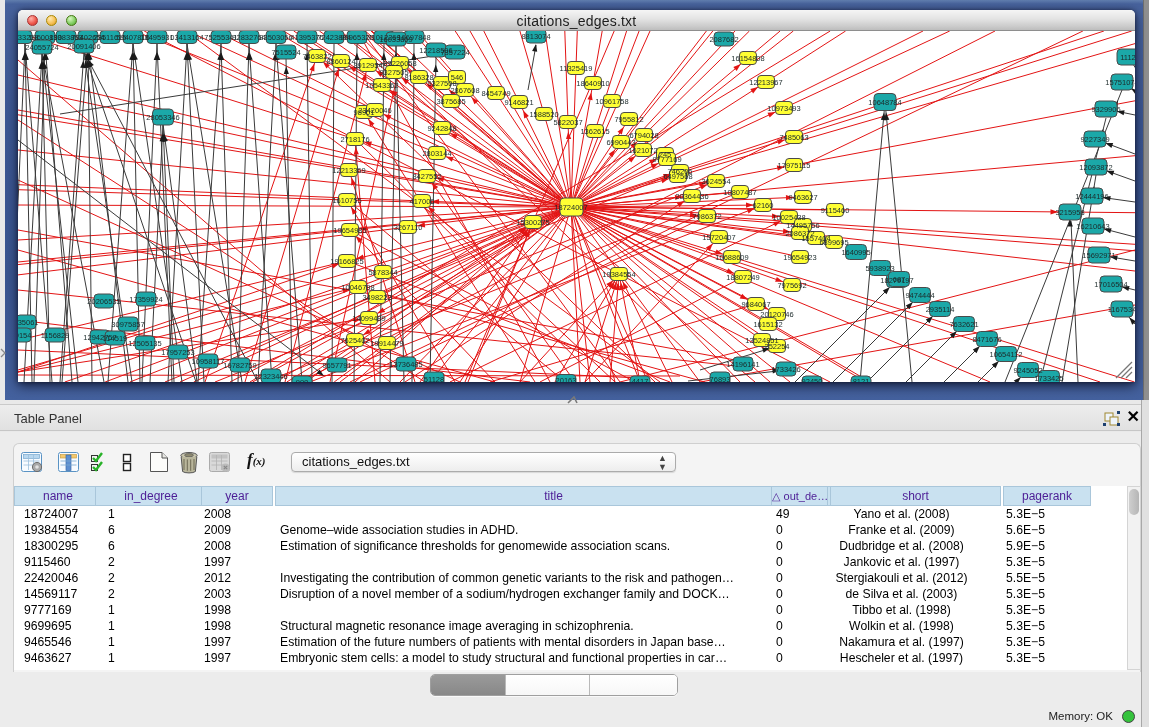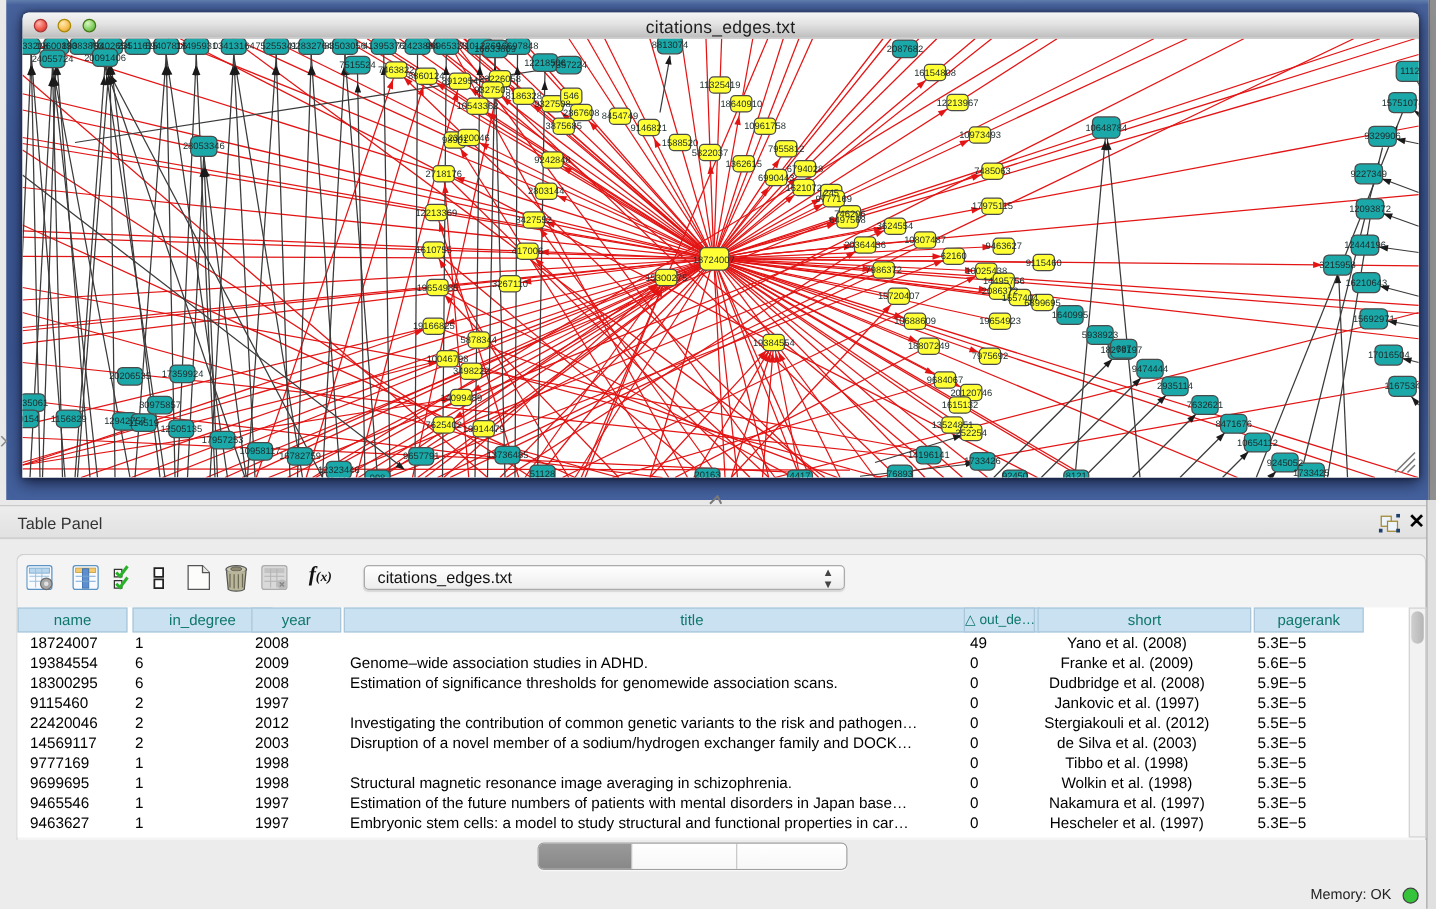--- a/index.html
+++ b/index.html
@@ -13,21 +13,21 @@
 #titlebar .t { position:absolute; width:100%; text-align:center; top:2.5px; font-size:14px; color:#1d1d1d; letter-spacing:.2px; }
 .tl { position:absolute; top:5px; width:11px; height:11px; border-radius:50%; }
 #client { position:absolute; left:0; top:21px; width:1117px; height:351px; background:#fff; overflow:hidden; }
 #tp_head { position:absolute; left:0; top:404px; width:1149px; height:27px;
   background:linear-gradient(#ededed,#e1e1e1); border-top:1px solid #cacaca; border-bottom:1px solid #c6c6c6; }
 #tp_head .lbl { position:absolute; left:14px; top:6px; font-size:13px; color:#333; }
 #panel { position:absolute; left:0; top:432px; width:1149px; height:295px; background:#ececec; }
 #inner { position:absolute; left:13px; top:11px; width:1128px; height:229px; background:#f4f4f4;
   border:1px solid #cfcfcf; border-radius:6px 6px 0 0; border-bottom:none; }
 .hcell { position:absolute; top:486px; height:20px; background:#c9e1f0; border:1px solid #a9c6da;
-  font-size:12px; color:#0f766e; text-align:center; line-height:19px; white-space:nowrap; overflow:hidden; }
+  font-size:12px; color:#4c1d95; text-align:center; line-height:19px; white-space:nowrap; overflow:hidden; }
 .trow { position:absolute; left:0; height:16px; width:1149px; font-size:12.2px; color:#000; }
 .trow span { position:absolute; top:0; white-space:nowrap; }
 .trow .ctr { text-align:center; }
 #tablebg { position:absolute; left:14px; top:486px; width:1113px; height:184px; background:#fff; }
 #vsb { position:absolute; left:1127px; top:486px; width:14px; height:184px; background:#f2f2f2; border:1px solid #d4d4d4; }
 #vsb .thumb { position:absolute; left:1px; top:2px; width:10px; height:26px; background:linear-gradient(90deg,#cfcfcf,#b5b5b5); border-radius:5px; }
 #tabs { position:absolute; left:430px; top:674px; height:22px; display:flex; border:1px solid #9f9f9f; border-radius:5px; overflow:hidden; background:#fff; box-shadow:0 1px 0 rgba(255,255,255,.7); }
 #tabs div { font-size:10px; padding:16px 12px; line-height:21px; color:#222; border-right:1px solid #b9b9b9; background:linear-gradient(#ffffff,#f2f2f2); }
 #tabs div:last-child { border-right:none; }
 #tabs .sel { background:linear-gradient(#9a9a9a,#7d7d7d); color:#efefef; }
@@ -814,21 +814,21 @@
  <rect x="2.5" y="3.5" width="16" height="4" fill="#c2c2c2"></rect>
  <path d="M2.5 10h16 M2.5 14h16 M7.5 4v15 M12.5 4v15" stroke="#b3b3b3" stroke-width=".8" fill="none"></path>
  <circle cx="16.5" cy="16.5" r="4" fill="#bbb"></circle>
  <path d="M14.8 14.8 L18.2 18.2 M18.2 14.8 L14.8 18.2" stroke="#888" stroke-width="1.2"></path>
  </g>
 </svg>
 <div class="icon" style="left:247px;top:450px;font-size:17px;font-style:italic;font-weight:bold;font-family:'Liberation Serif',serif;color:#111">f<span style="font-size:11px">(x)</span></div>
 <div id="combo">citations_edges.txt<span class="arr">▲<br>▼</span></div>
 <div id="tablebg"></div>
 <div class="hcell" style="left:14px;width:88px">name</div>
-<div class="hcell" style="left:106px;width:112px">in_degree</div>
+<div class="hcell" style="left:95px;width:112px">in_degree</div>
 <div class="hcell" style="left:201px;width:72px">year</div>
 <div class="hcell" style="left:275px;width:557px">title</div>
 <div class="hcell" style="left:771px;width:57px;font-size:11px">△ out_de…</div>
 <div class="hcell" style="left:830px;width:171px">short</div>
 <div class="hcell" style="left:1003px;width:88px">pagerank</div>
 <div class="trow" style="top:507px">
 <span style="left:24px">18724007</span>
     <span style="left:108px">1</span>
     <span style="left:204px">2008</span>
     <span style="left:776px">49</span>

